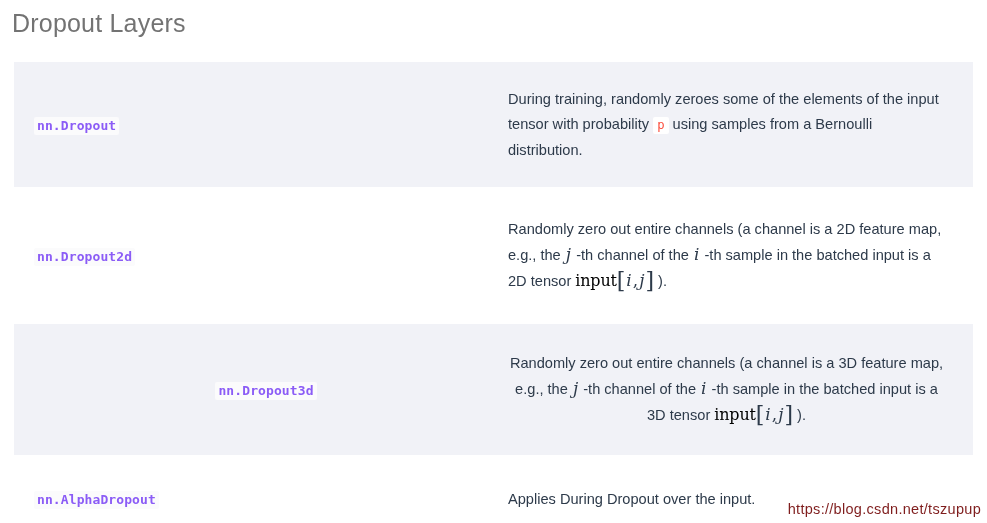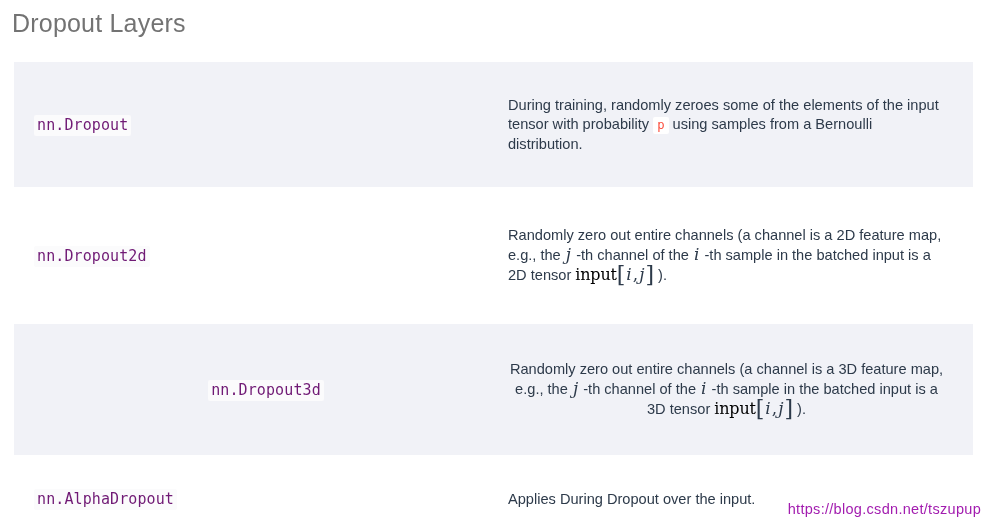--- a/index.html
+++ b/index.html
@@ -57,43 +57,44 @@
     width: 494px;
     padding-left: 20px;
     padding-right: 10px;
     box-sizing: border-box;
   }
   td.col-desc {
     width: 465px;
     padding-right: 28px;
     box-sizing: border-box;
     font-size: 14.6px;
-    line-height: 19px;
+    line-height: 25px;
     color: #2d3a4a;
   }
 
   tr.r1 td { height: 125px; }
   tr.r2 td { height: 137px; }
   tr.r3 td { height: 131px; text-align: center; }
   tr.r4 td { height: 88px; }
 
   tr.r1 td.col-desc,
   tr.r2 td.col-desc,
   tr.r3 td.col-desc { vertical-align: middle; }
 
   
   .code {
     font-family: "DejaVu Sans Mono", "Liberation Mono", monospace;
-    font-size: 15px;
-    color: #701a75;
+    font-size: 13px;
+    color: #8b5cf6;
     background: #fbfbfc;
     padding: 1px 3px 2px 3px;
     border-radius: 2px;
     white-space: nowrap;
     letter-spacing: 0.1px;
+    font-weight: bold;
   }
   .code-inline {
     font-family: "DejaVu Sans Mono", "Liberation Mono", monospace;
     font-size: 12.2px;
     color: #fb4d3d;
     background: #ffffff;
     padding: 1px 4px 2px 4px;
     border-radius: 2px;
     white-space: nowrap;
   }
@@ -126,21 +127,21 @@
     color: #2d3a4a;
   }
 
   
   .watermark {
     position: absolute;
     right: 6px;
     bottom: 6px;
     font-size: 14.5px;
     letter-spacing: 0.3px;
-    color: #a21caf;
+    color: #7f1d1d;
     font-family: "Liberation Sans", sans-serif;
     white-space: nowrap;
     pointer-events: none;
   }
 </style>
 </head>
 <body>
 
 <div class="page">
 

